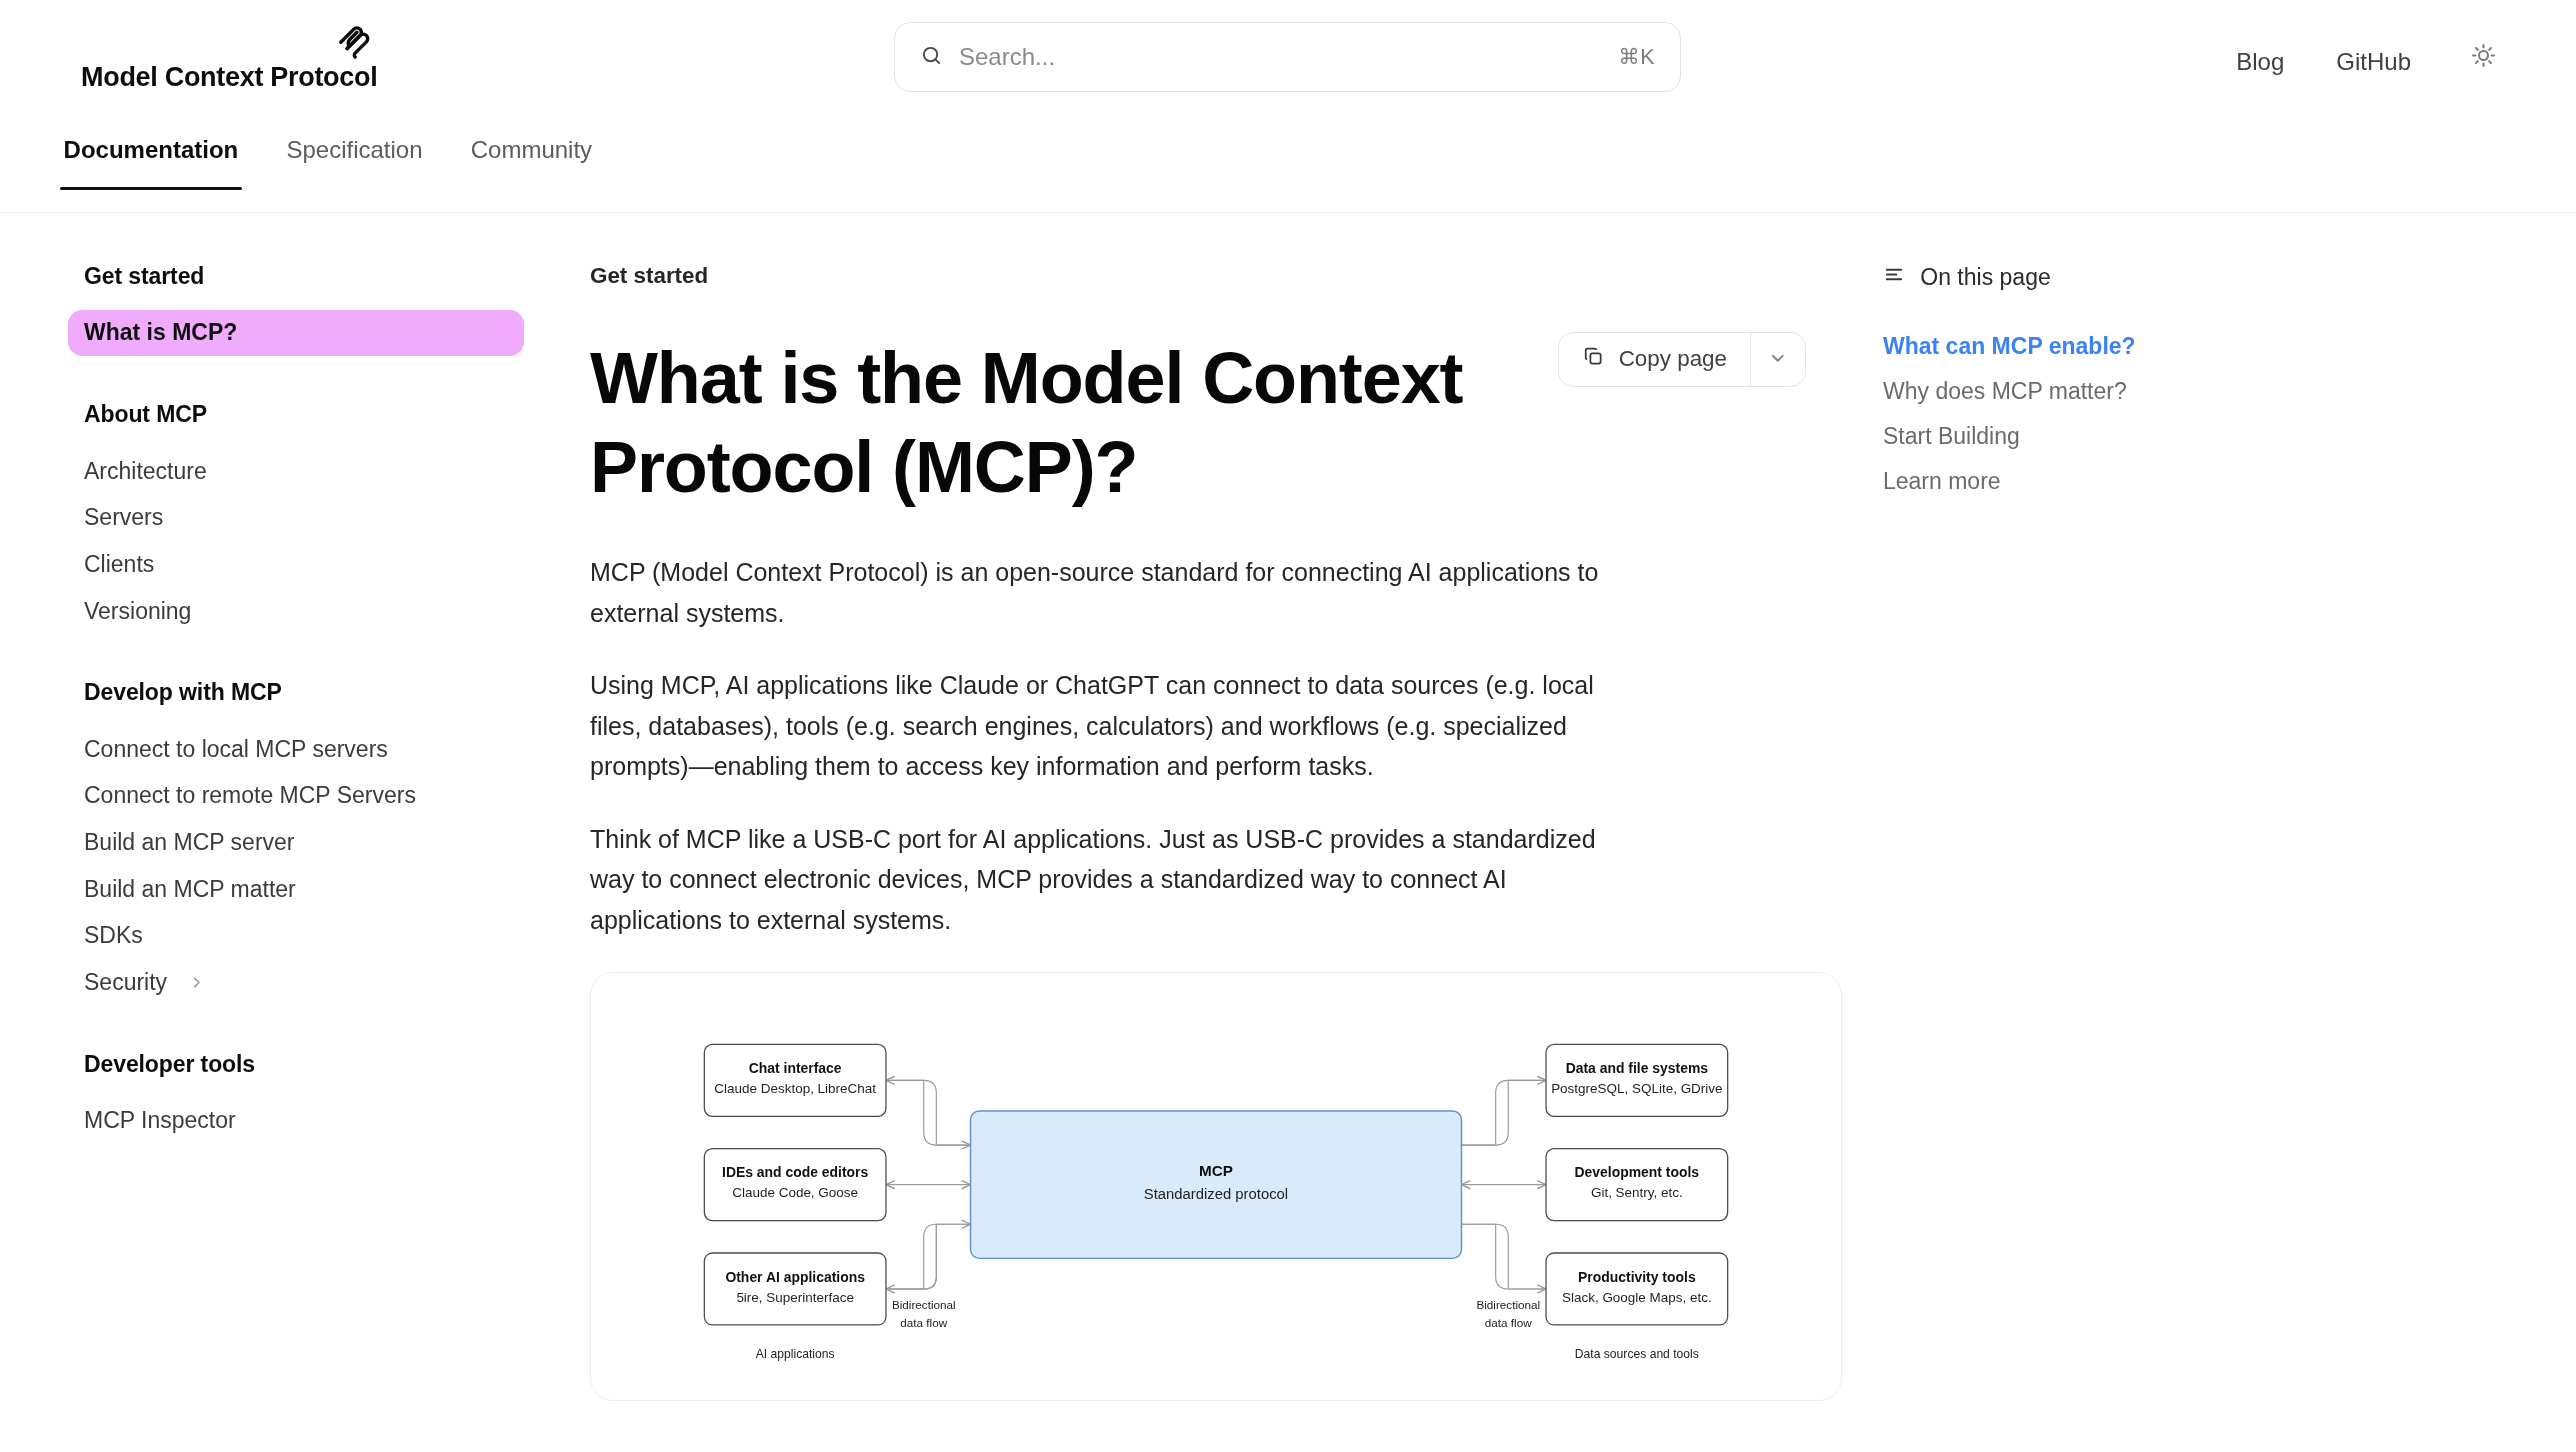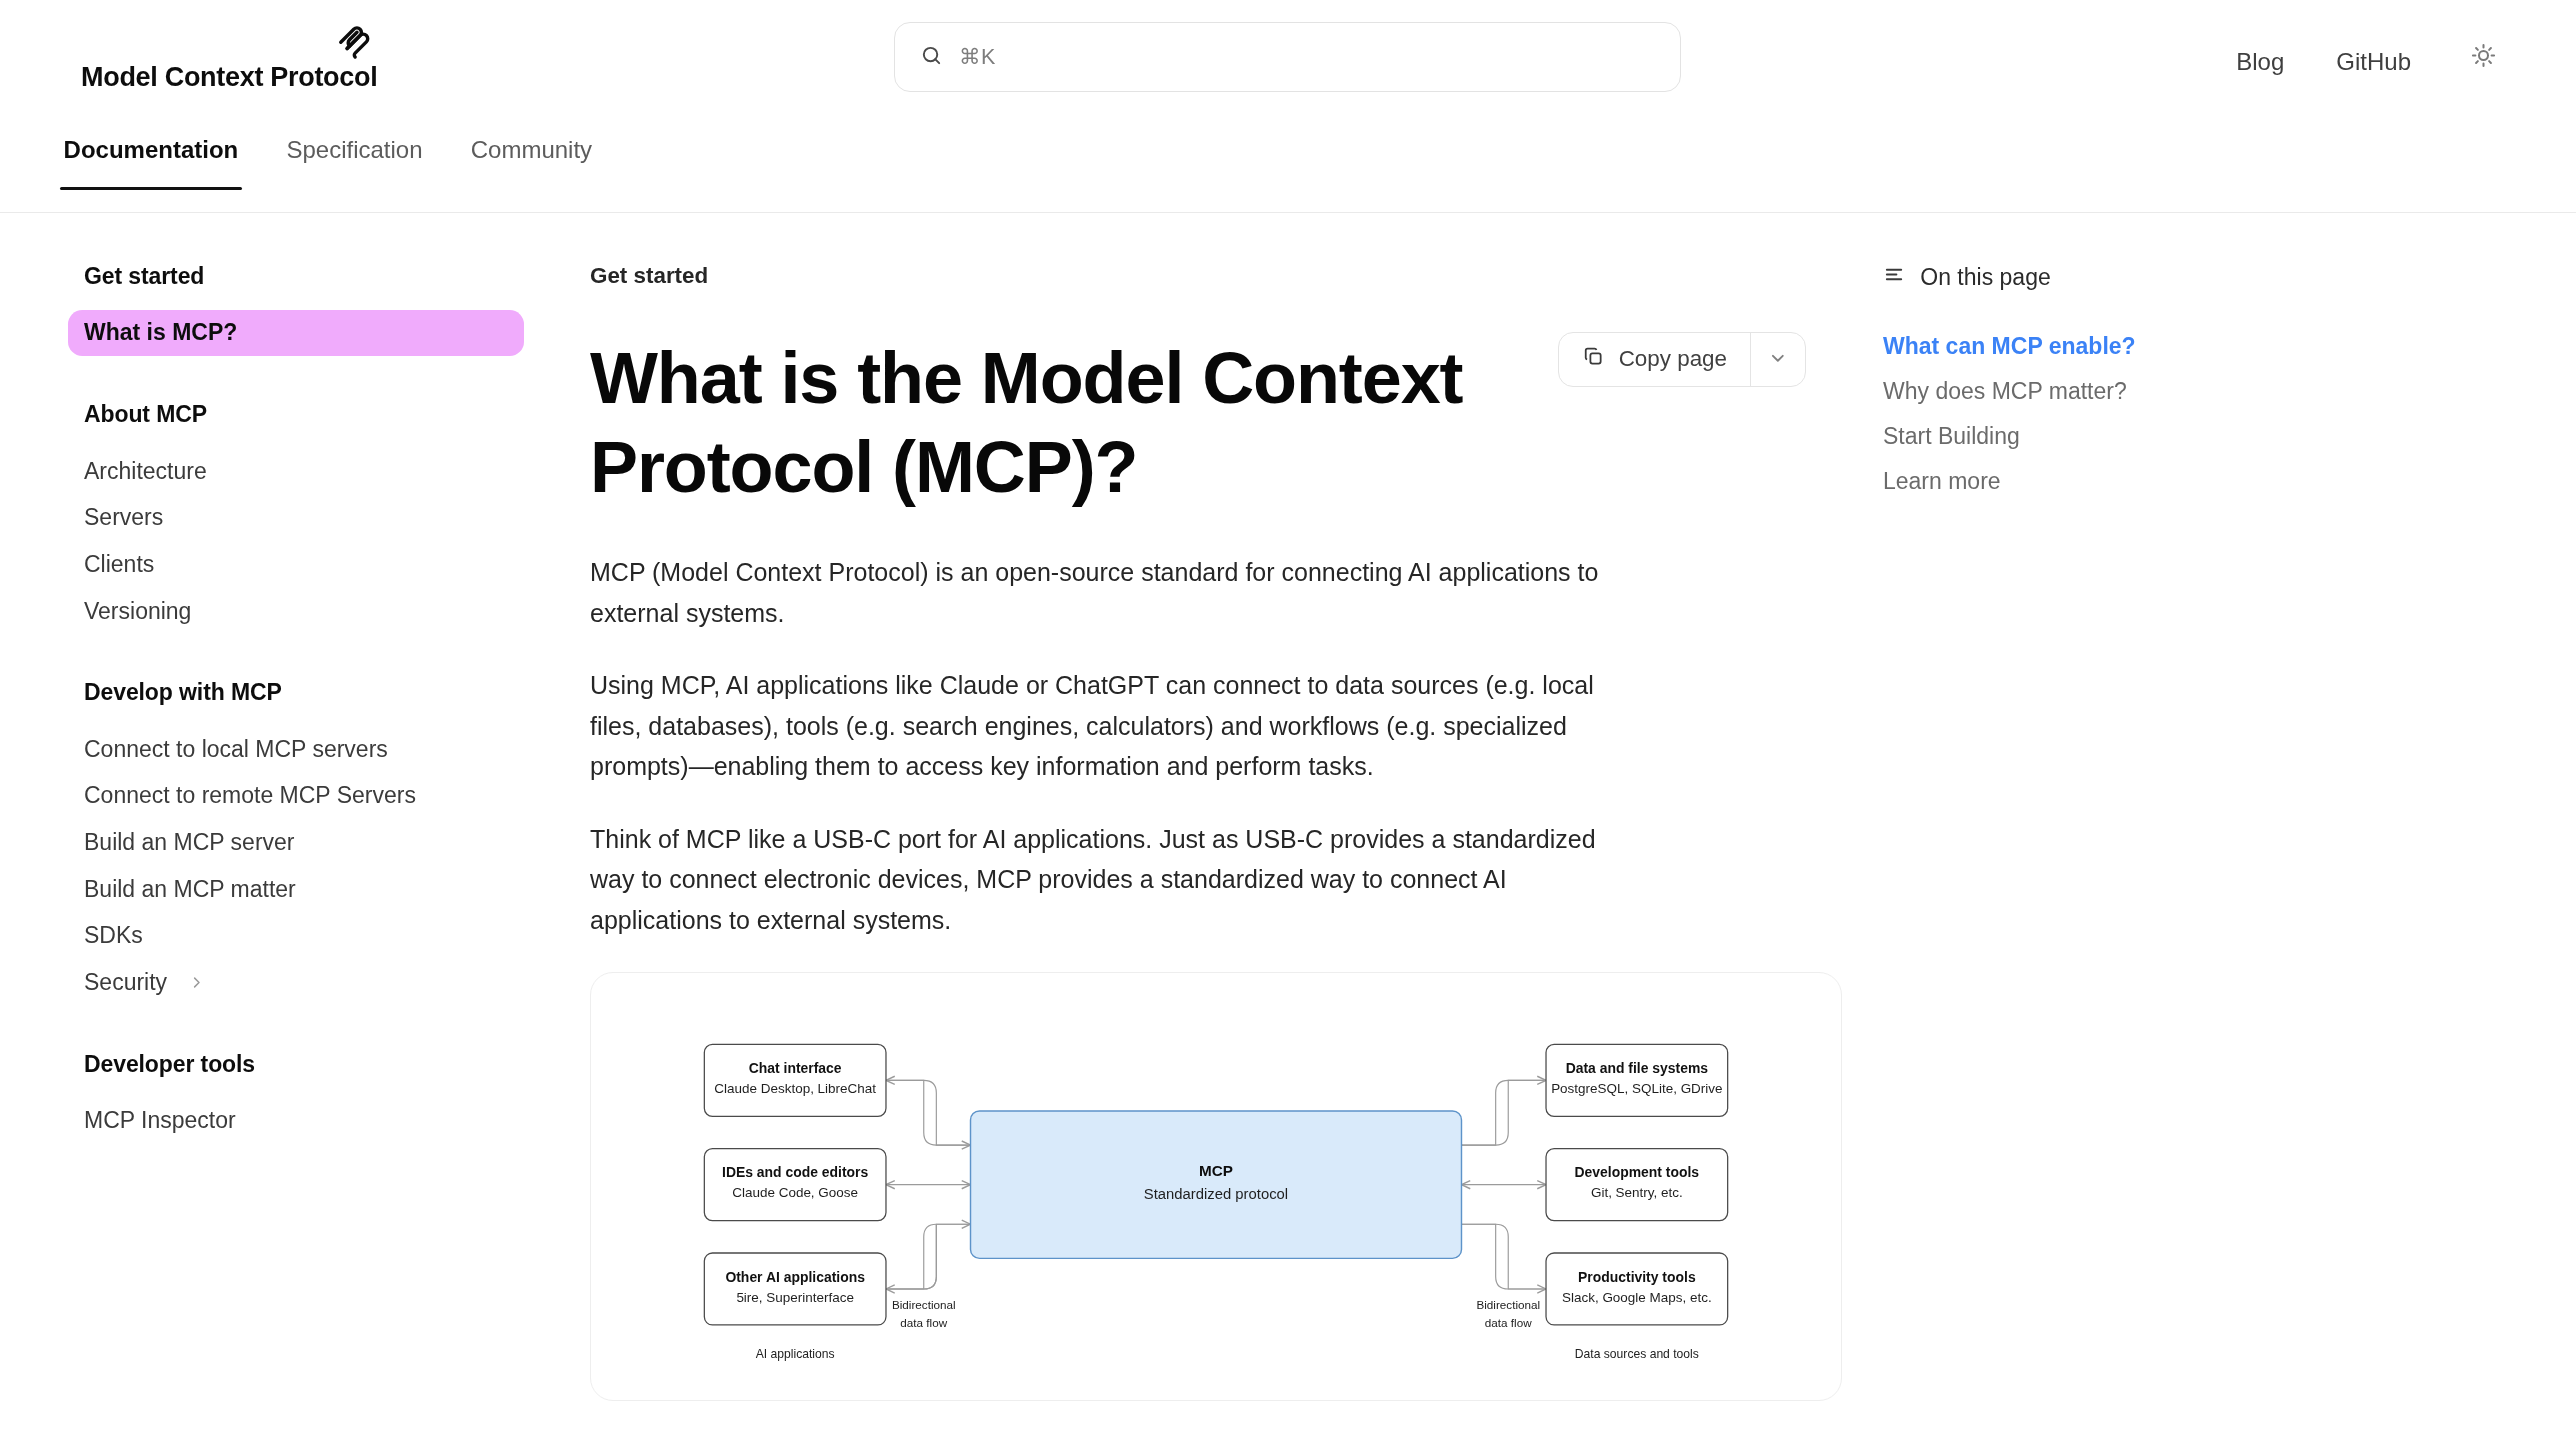--- a/index.html
+++ b/index.html
@@ -285,20 +285,21 @@
   </div>
 
   <div class="search-wrap">
     <div class="search-box">
       <span>
         <svg width="23" height="23" viewBox="0 0 24 24" fill="none" stroke="#4a4a4a" stroke-width="2" stroke-linecap="round">
             <circle cx="11" cy="11" r="7"></circle>
             <path d="M20 20l-4.2-4.2"></path>
           </svg>
       </span>
+      <input class="search-input" type="text" placeholder="Search..." style="">
       <span class="search-kbd">⌘K</span>
     </div>
   </div>
 
   <div class="header-right">
     <a class="header-link">Blog</a>
     <a class="header-link">GitHub</a>
     <button class="theme-btn">
       <span>
         <svg width="27" height="27" viewBox="0 0 24 24" fill="none" stroke="#7a7a7a" stroke-width="1.8" stroke-linecap="round">

